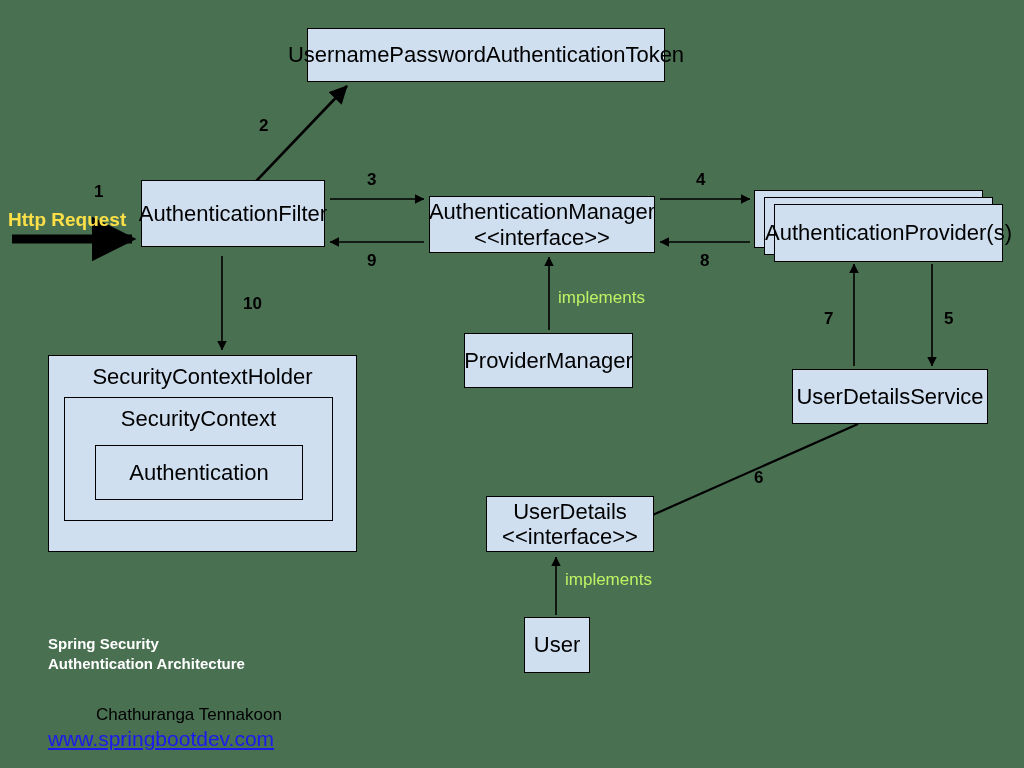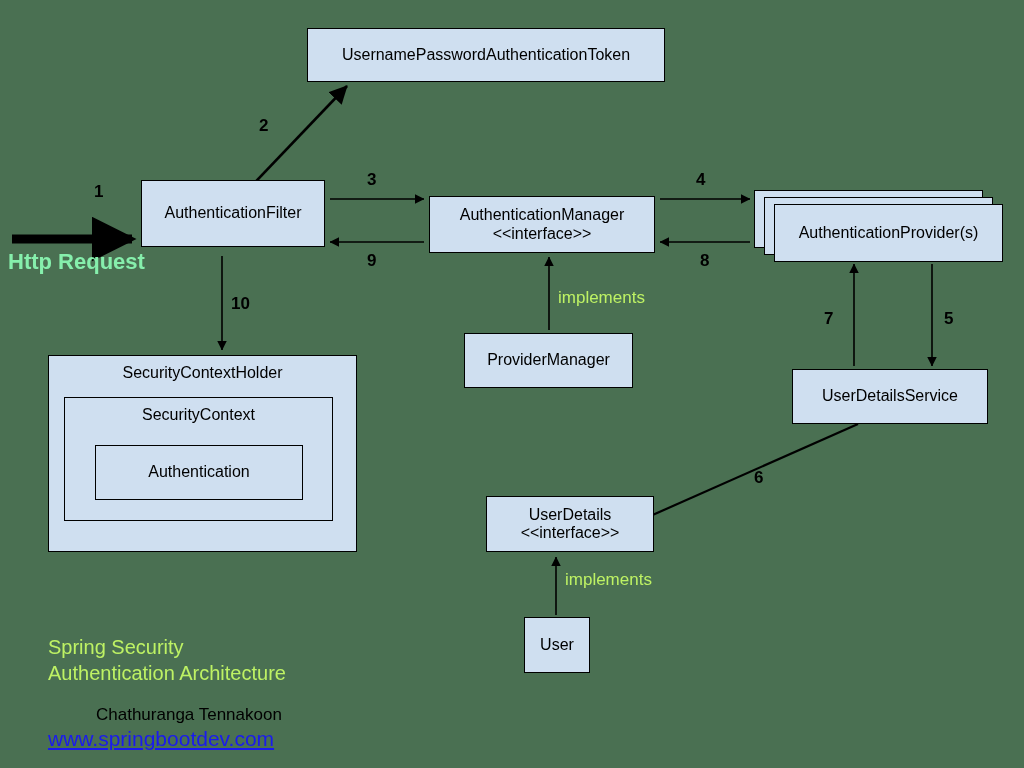--- a/index.html
+++ b/index.html
@@ -23,21 +23,21 @@
     height: 768px;
     pointer-events: none;
   }
   .node {
     position: absolute;
     box-sizing: border-box;
     background: #cfdff0;
     border: 1.6px solid #000;
     color: #000;
     font-family: "Liberation Sans", sans-serif;
-    font-size: 16px;
+    font-size: 22px;
     line-height: 1.15;
     display: flex;
     align-items: center;
     justify-content: center;
     text-align: center;
     white-space: pre-line;
   }
   .node.top-label {
     align-items: flex-start;
     padding-top: 8px;
@@ -60,32 +60,31 @@
     position: absolute;
     font-family: "Liberation Sans", sans-serif;
     font-size: 17px;
     color: #bef264;
     white-space: nowrap;
   }
   .req-label {
     position: absolute;
     font-family: "Liberation Sans", sans-serif;
     font-weight: bold;
-    font-size: 22px;
-    color: #86efac;
-    white-space: nowrap;
-    margin-top: 40px;
+    font-size: 19px;
+    color: #fde047;
+    white-space: nowrap;
   }
   .title-main {
     position: absolute;
     font-family: "Liberation Sans", sans-serif;
-    font-weight: normal;
-    font-size: 20px;
+    font-weight: bold;
+    font-size: 15px;
     line-height: 1.3;
-    color: #bef264;
+    color: #ffffff;
     white-space: pre-line;
   }
   .title-author {
     position: absolute;
     font-family: "Liberation Sans", sans-serif;
     font-size: 17px;
     color: #000;
     white-space: nowrap;
     margin-left: 48px;
   }
@@ -218,21 +217,21 @@
   <div class="edge-label" style="left:259px; top:116px;">2</div>
 
   <div class="edge-label" style="left:367px; top:170px;">3</div>
 
   <div class="edge-label" style="left:367px; top:251px;">9</div>
 
   <div class="edge-label" style="left:696px; top:170px;">4</div>
 
   <div class="edge-label" style="left:700px; top:251px;">8</div>
 
-  <div class="edge-label" style="left:231px; top:294px;">10</div>
+  <div class="edge-label" style="left:243px; top:294px;">10</div>
 
   <div class="plain-label" style="left:558px; top:288px;">implements</div>
 
   <div class="edge-label" style="left:824px; top:309px;">7</div>
 
   <div class="edge-label" style="left:944px; top:309px;">5</div>
 
   <div class="edge-label" style="left:754px; top:468px;">6</div>
 
   <div class="plain-label" style="left:565px; top:570px;">implements</div>

